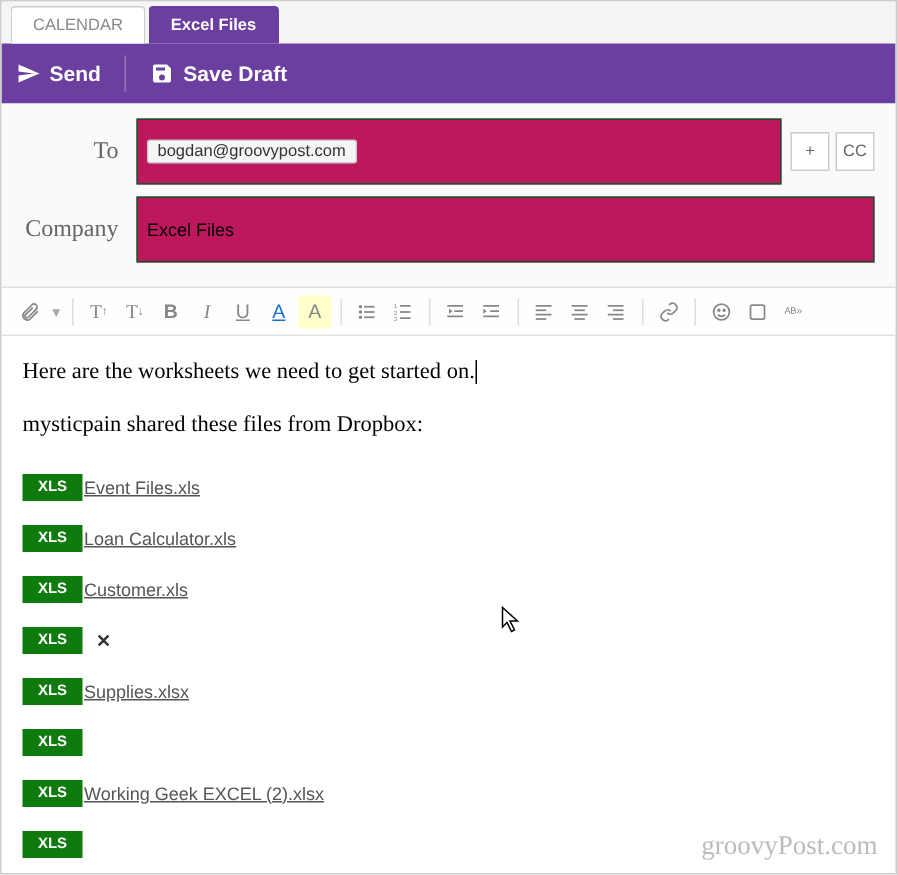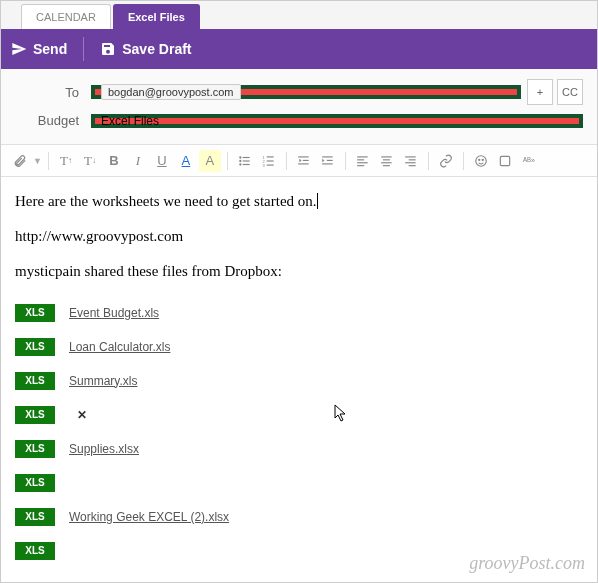--- a/index.html
+++ b/index.html
@@ -11,21 +11,21 @@
     height: 583px;
     border: 1px solid #ccc;
     overflow: hidden;
     position: relative;
   }
   .tabs {
     display: flex;
     align-items: flex-end;
     height: 28px;
     background: #f5f5f5;
-    padding-left: 20px;
+    padding-left: 6px;
   }
   .tab {
     padding: 6px 14px;
     font-size: 11px;
     border: 1px solid #ccc;
     border-bottom: none;
     background: #fff;
     color: #888;
     cursor: pointer;
     border-top-left-radius: 3px;
@@ -65,27 +65,28 @@
   .field-row {
     display: flex;
     align-items: center;
     margin-bottom: 8px;
   }
   .field-label {
     width: 76px;
     text-align: right;
     padding-right: 12px;
     color: #666;
-    font-size: 13px;
+    font-size: 16px;
+    font-family: Liberation Serif, serif;
   }
   .field-input {
     flex: 1;
-    border: 4px solid #14532d;
-    background: #ef4444;
-    height: 14px;
+    border: 1px solid #14532d;
+    background: #be185d;
+    height: 44px;
     padding: 0 6px;
     font-size: 12px;
     display: flex;
     align-items: center;
   }
   .field-input input {
     border: none;
     outline: none;
     width: 100%;
     font-size: 12px;
@@ -138,21 +139,21 @@
   .cursor-caret::after {
     content: "";
     border-right: 1px solid #000;
     margin-left: 0px;
   }
   .file-list { margin-top: 6px; }
   .file-row {
     display: flex;
     align-items: center;
     height: 34px;
-    gap: 14px;
+    gap: 1px;
   }
   .file-badge {
     width: 40px;
     height: 18px;
     background: #0f7b0f;
     color: #fff;
     font-size: 10px;
     font-weight: bold;
     display: flex;
     align-items: center;
@@ -172,21 +173,20 @@
     color: #333;
     cursor: pointer;
     font-weight: bold;
     margin-left: 8px;
   }
   .watermark {
     position: absolute;
     bottom: 8px;
     right: 12px;
     font-family: Georgia, serif;
-    font-style: italic;
     font-size: 18px;
     color: #bbb;
   }
   .mouse-cursor {
     position: absolute;
     left: 333px;
     top: 403px;
     pointer-events: none;
   }
 </style>
@@ -219,21 +219,21 @@
     <div class="field-label">To</div>
     <div class="field-input">
       <span class="chip">bogdan@groovypost.com</span>
     </div>
     <div class="extra-btns">
       <div class="sq-btn">+</div>
       <div class="sq-btn">CC</div>
     </div>
   </div>
   <div class="field-row">
-    <div class="field-label">Budget</div>
+    <div class="field-label">Company</div>
     <div class="field-input">
       <input type="text" value="Excel Files" style="">
     </div>
   </div>
 </div>
 
 <div class="format-bar">
   <div class="fb-btn">
     <svg width="14" height="14" viewBox="0 0 24 24" fill="none" stroke="#888" stroke-width="2">
         <path d="M21 11l-9 9a5 5 0 01-7-7l9-9a3.5 3.5 0 015 5l-9 9a2 2 0 01-3-3l8-8"></path>
@@ -330,34 +330,33 @@
   <div class="fb-btn">
       <svg width="14" height="14" viewBox="0 0 24 24" fill="none" stroke="#888" stroke-width="2">
         <rect x="4" y="4" width="16" height="16" rx="2"></rect>
       </svg>
     </div>
   <div class="fb-btn" style="font-size:9px;">ᴬᴮ<span style="font-size:7px;">»</span></div>
 </div>
 
 <div class="body-area">
   <p><span class="cursor-caret">Here are the worksheets we need to get started on.</span></p>
-  <p>http://www.groovypost.com</p>
   <p>mysticpain shared these files from Dropbox:</p>
   <div class="file-list" id="file-list">
       <div class="file-row">
         <div class="file-badge">XLS</div>
-        <a class="file-link">Event Budget.xls</a>
+        <a class="file-link">Event Files.xls</a>
       </div>
       <div class="file-row">
         <div class="file-badge">XLS</div>
         <a class="file-link">Loan Calculator.xls</a>
       </div>
       <div class="file-row">
         <div class="file-badge">XLS</div>
-        <a class="file-link">Summary.xls</a>
+        <a class="file-link">Customer.xls</a>
       </div>
       <div class="file-row">
         <div class="file-badge">XLS</div>
         <span class="file-remove">✕</span>
       </div>
       <div class="file-row">
         <div class="file-badge">XLS</div>
         <a class="file-link">Supplies.xlsx</a>
       </div>
       <div class="file-row">

